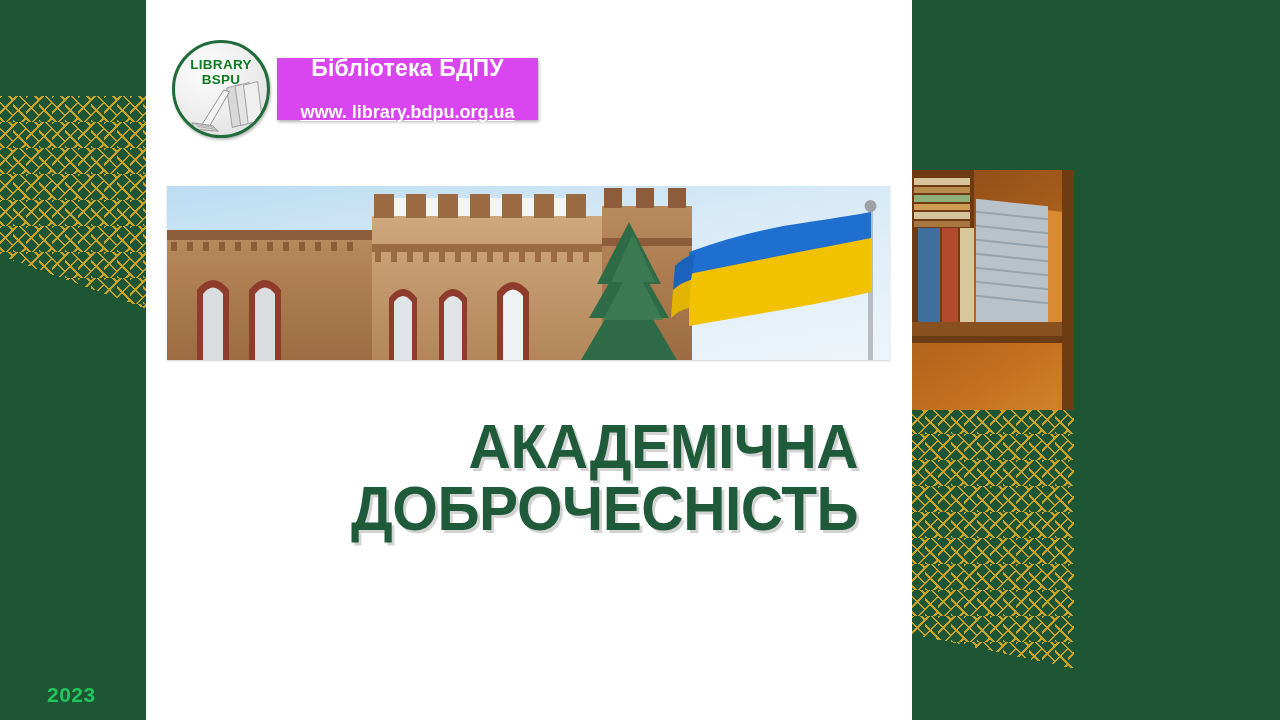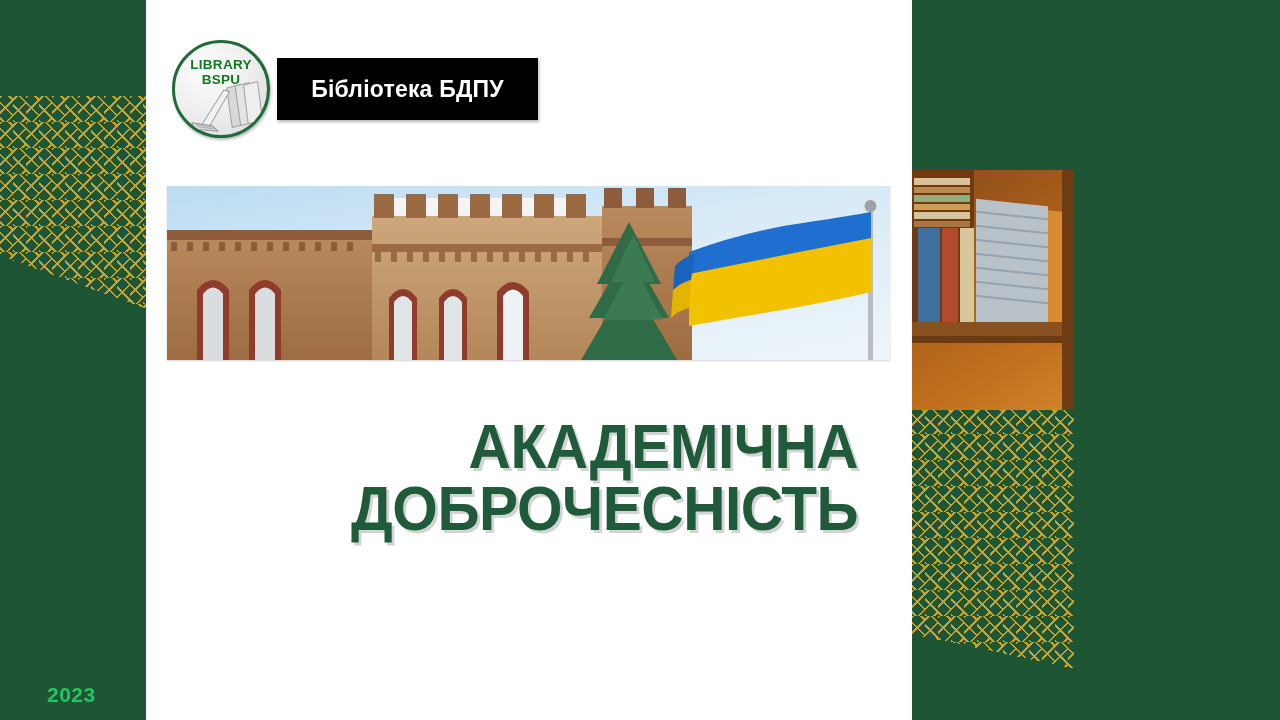--- a/index.html
+++ b/index.html
@@ -30,21 +30,21 @@
       border:3px solid #1f6b3a;
       background:radial-gradient(circle at 34% 30%,#fdfdfd 0%,#ececec 55%,#d9d9d9 100%);
       box-shadow:1px 2px 3px rgba(0,0,0,.28);overflow:hidden;}
   .logo-txt{position:absolute;top:14px;left:0;width:100%;text-align:center;
       color:#0e7a21;font-weight:bold;font-size:13.5px;line-height:15px;
       letter-spacing:.3px;font-family:"Liberation Sans",sans-serif;}
   .logo-art{position:absolute;left:0;top:0;width:100%;height:100%;}
 
   
   .banner{position:absolute;left:277px;top:58px;width:261px;height:62px;
-      background:#000000;box-shadow:1px 2px 3px rgba(0,0,0,.3);
+      background:#d946ef;box-shadow:1px 2px 3px rgba(0,0,0,.3);
       display:flex;flex-direction:column;align-items:center;justify-content:center;gap:20px;}
   .banner-title{color:#ffffff;font-size:23px;font-weight:bold;line-height:26px;
       letter-spacing:.2px;}
   .banner-url{color:#ffffff;font-size:18px;font-weight:bold;line-height:22px;
       text-decoration:underline;text-underline-offset:2px;}
 
   
   .photo-strip{position:absolute;left:167px;top:186px;width:723px;height:174px;
       overflow:hidden;background:#cfe3f2;box-shadow:0 1px 2px rgba(0,0,0,.18);}
   .ps-sky{position:absolute;inset:0;
@@ -94,20 +94,21 @@
       </svg>
       <div class="logo-txt">
         <div>LIBRARY</div>
         <div>BSPU</div>
       </div>
     </div>
   </div>
 
   <div class="banner">
     <div class="banner-title">Бібліотека БДПУ</div>
+    <div class="banner-url">www. library.bdpu.org.ua</div>
   </div>
 
   <div class="photo-strip">
     <div class="ps-sky"></div>
     <svg class="ps-svg" viewBox="0 0 723 174" preserveAspectRatio="none">
       <defs>
         <linearGradient id="brick" x1="0" y1="0" x2="0" y2="1">
           <stop offset="0%" stop-color="#cda87c"></stop>
             <stop offset="100%" stop-color="#b3875a"></stop>
         </linearGradient>

